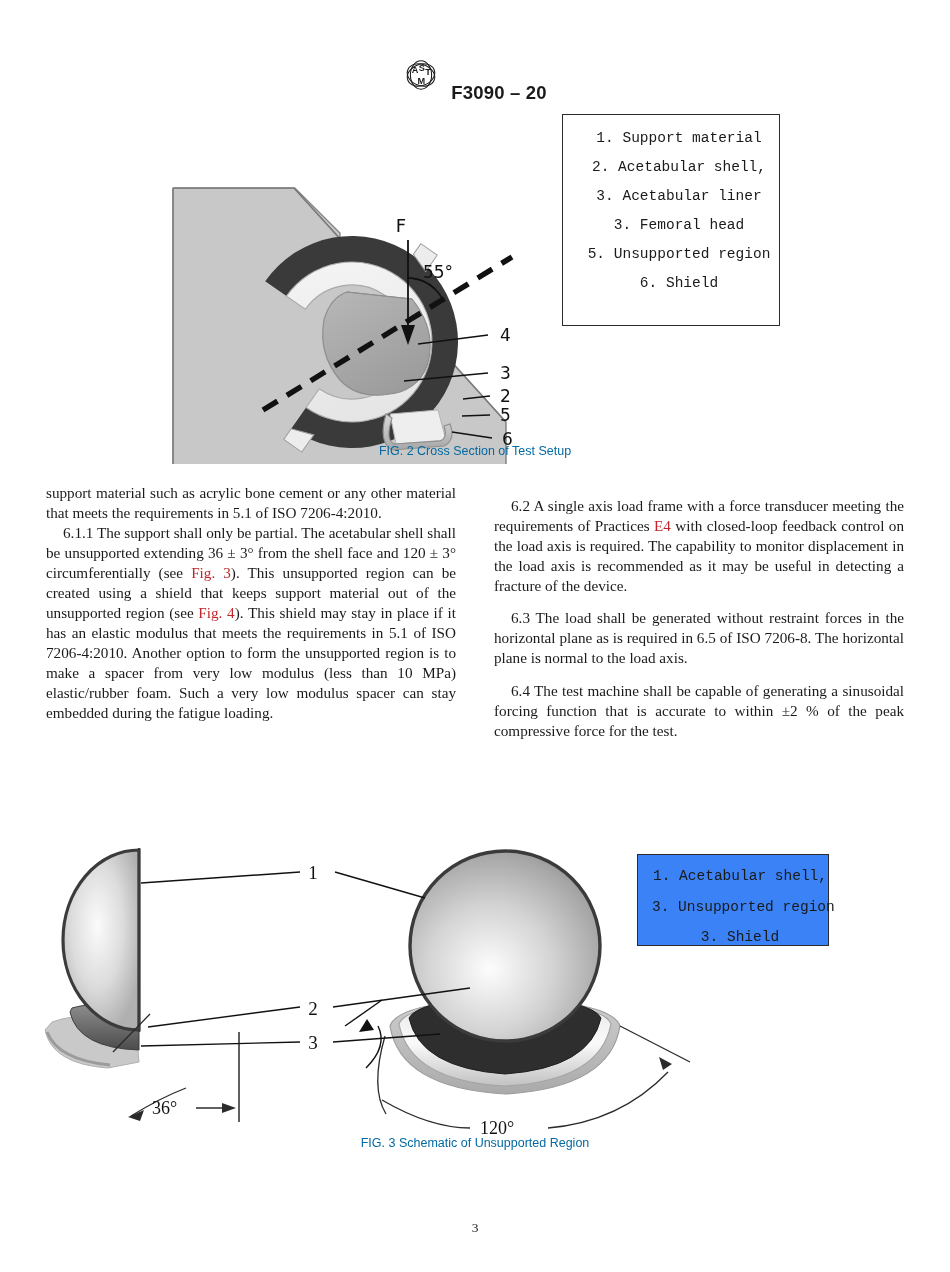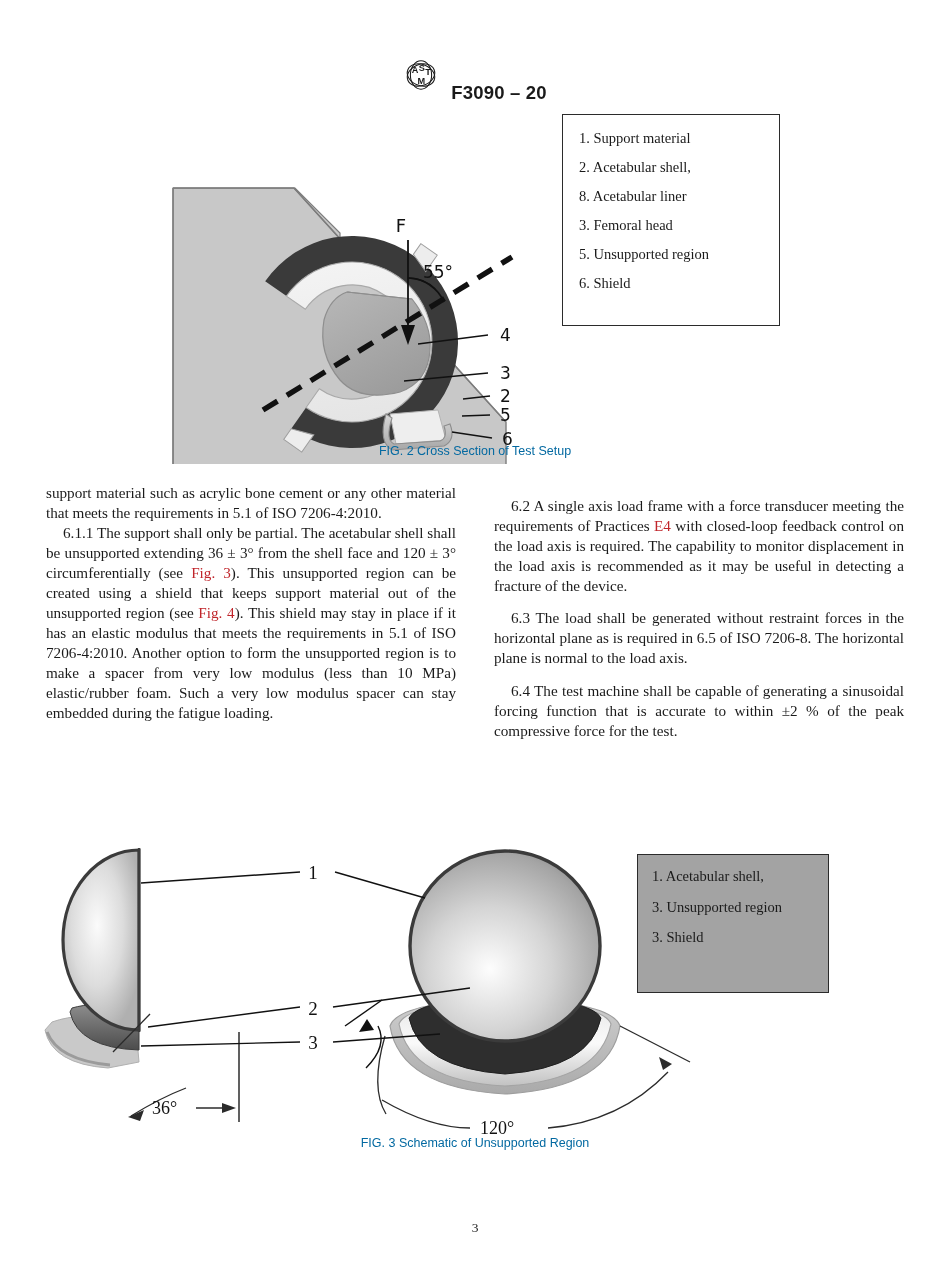--- a/index.html
+++ b/index.html
@@ -61,26 +61,27 @@
     left: 562px;
     top: 22px;
     width: 218px;
     height: 212px;
     border: 1.4px solid #2b2b2b;
     box-sizing: border-box;
     padding: 16px 0 0 16px;
     background: #ffffff;
   }
   .legend-item {
-    font-family: Liberation Serif, serif;
+    font-family: Liberation Mono, monospace;
     font-size: 14.5px;
     line-height: 1.0;
     margin-bottom: 14.5px;
     color: #1a1a1a;
     white-space: nowrap;
+    text-align: center;
   }
 
   .fig-caption {
     position: absolute;
     width: 950px;
     left: 0;
     text-align: center;
     font-family: "Liberation Sans", "DejaVu Sans", sans-serif;
     font-weight: normal;
     font-size: 12.5px;
@@ -125,25 +126,25 @@
   .fig3-svg {
     position: absolute;
     top: 0;
     left: 0;
   }
   .fig3-legend {
     position: absolute;
     left: 637px;
     top: 18px;
     width: 192px;
-    height: 139px;
+    height: 92px;
     border: 1.4px solid #2b2b2b;
     box-sizing: border-box;
     padding: 14px 0 0 14px;
-    background: #a3a3a3;
+    background: #3b82f6;
   }
   .fig3-legend .legend-item {
     font-size: 14.5px;
     margin-bottom: 16px;
   }
 
   
   .page-number {
     position: absolute;
     top: 1220px;
@@ -266,21 +267,21 @@
     <text class="dlabel" x="500" y="287" font-size="17">3</text>
     <text class="dlabel" x="500" y="310" font-size="17">2</text>
     <text class="dlabel" x="500" y="329" font-size="17">5</text>
     <text class="dlabel" x="502" y="353" font-size="17">6</text>
     <text class="dlabel" x="538" y="396" font-size="17">1</text>
   </svg>
 
   <div class="fig2-legend">
     <div class="legend-item">1. Support material</div>
     <div class="legend-item">2. Acetabular shell,</div>
-    <div class="legend-item">8. Acetabular liner</div>
+    <div class="legend-item">3. Acetabular liner</div>
     <div class="legend-item">3. Femoral head</div>
     <div class="legend-item">5. Unsupported region</div>
     <div class="legend-item">6. Shield</div>
   </div>
 </div>
 
 <div class="fig-caption" id="fig2-caption">FIG. 2 Cross Section of Test Setup</div>
 
 <div class="body-columns">
   <div class="col" id="left-column">

